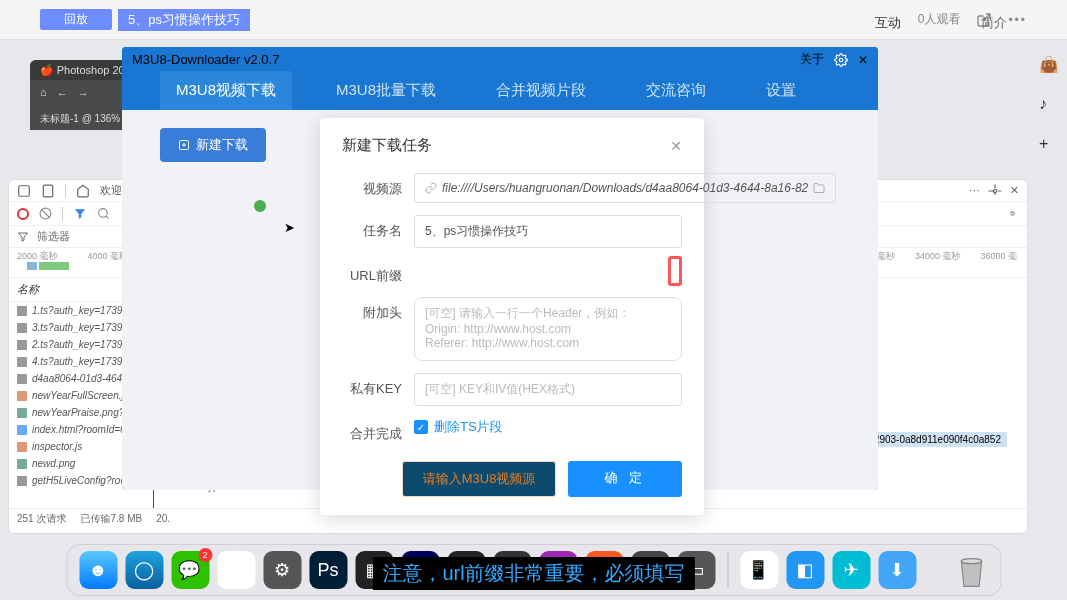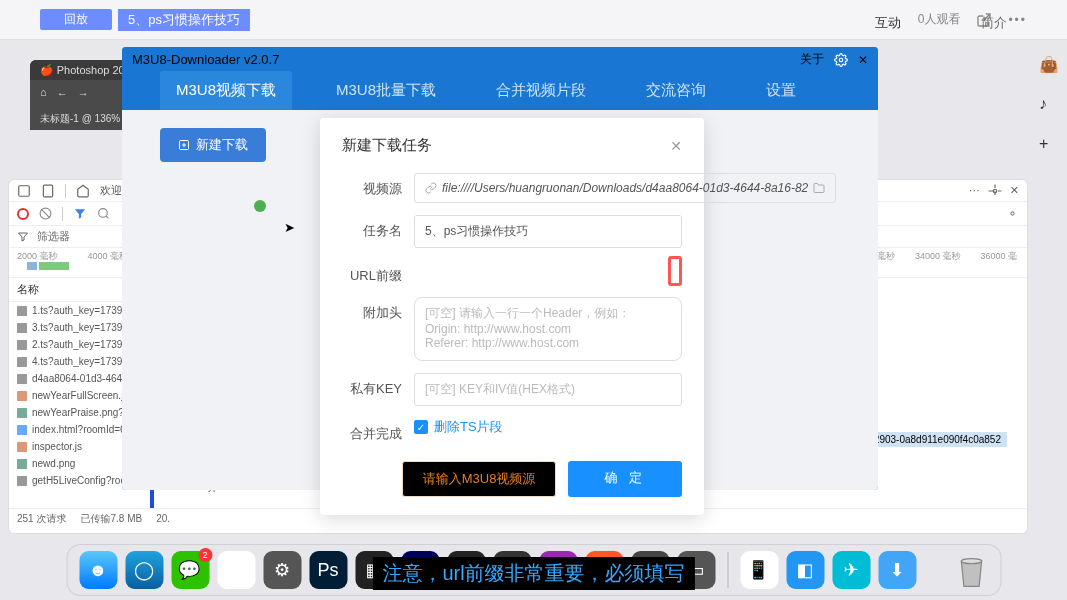--- a/index.html
+++ b/index.html
@@ -47,38 +47,38 @@
 .form-input { flex: 1; border: 1px solid #ddd; border-radius: 3px; padding: 7px 10px; font-size: 12px; color: #555; display: flex; align-items: center; }
 .form-textarea { flex: 1; border: 1px solid #ddd; border-radius: 3px; padding: 7px 10px; font-size: 12px; color: #bbb; height: 64px; }
 .placeholder { color: #bbb; }
 .link-icon { width: 12px; height: 12px; margin-right: 5px; color: #aaa; flex-shrink: 0; }
 .folder-icon { width: 12px; height: 12px; margin-left: 5px; color: #aaa; flex-shrink: 0; }
 .highlight-box { position: absolute; right: 22px; top: 138px; width: 14px; height: 30px; border: 3px solid #f55; border-radius: 3px; }
 .checkbox-row { display: flex; align-items: center; }
 .checkbox { width: 14px; height: 14px; background: #1890ff; border-radius: 2px; margin-right: 6px; display: flex; align-items: center; justify-content: center; color: #fff; font-size: 10px; }
 .checkbox-label { font-size: 13px; color: #1890ff; }
 .modal-footer { display: flex; justify-content: flex-end; gap: 12px; margin-top: 18px; }
-.btn-warn { color: #e67e22; font-size: 13px; padding: 8px 20px; border: 1px solid #f5d8c0; border-radius: 3px; background: #000000; }
+.btn-warn { color: #e67e22; font-size: 13px; padding: 8px 20px; border: 1px solid #f5d8c0; border-radius: 3px; background: #0c4a6e; }
 .btn-primary { background: #1890ff; color: #fff; font-size: 13px; padding: 8px 36px; border-radius: 3px; letter-spacing: 4px; }
 
 
 .devtools { position: absolute; left: 8px; top: 179px; width: 1020px; height: 355px; background: #fff; border: 1px solid #ddd; border-radius: 6px; font-size: 11px; }
 .dt-top { height: 22px; border-bottom: 1px solid #eee; display: flex; align-items: center; padding: 0 8px; gap: 10px; color: #666; }
 .dt-top svg { width: 14px; height: 14px; }
 .dt-top .welcome { color: #555; }
 .dt-top .dt-right { margin-left: auto; display: flex; gap: 8px; align-items: center; }
 .dt-toolbar { height: 24px; border-bottom: 1px solid #eee; display: flex; align-items: center; padding: 0 8px; gap: 10px; }
 .dt-toolbar .rec { width: 12px; height: 12px; border: 2px solid #d33; border-radius: 50%; }
 .dt-filter { height: 22px; border-bottom: 1px solid #eee; display: flex; align-items: center; padding: 0 8px; gap: 8px; color: #666; }
 .dt-timeline { height: 30px; border-bottom: 1px solid #eee; display: flex; align-items: flex-start; padding: 2px 8px; font-size: 9px; color: #999; position: relative; }
 .dt-timeline .tick { margin-right: 30px; }
 .dt-timeline .bar { position: absolute; left: 30px; top: 14px; width: 30px; height: 8px; background: #7fc97f; }
 .dt-timeline .bar2 { position: absolute; left: 18px; top: 14px; width: 10px; height: 8px; background: #8ab4d8; }
 .dt-main { display: flex; height: 230px; }
-.dt-list { width: 145px; border-right: 4px solid #1d4ed8; overflow: hidden; }
+.dt-list { width: 145px; border-right: 1px solid #1d4ed8; overflow: hidden; font-style: italic; }
 .dt-list-header { padding: 4px 8px; font-size: 11px; color: #333; border-bottom: 1px solid #eee; }
 .dt-item { padding: 3px 8px; font-size: 10px; color: #555; display: flex; align-items: center; gap: 5px; white-space: nowrap; overflow: hidden; }
 .dt-item .ficon { width: 10px; height: 10px; flex-shrink: 0; }
 .dt-detail { flex: 1; padding: 6px 10px; font-size: 10px; color: #555; }
 .dt-detail-row { display: flex; padding: 2px 0; }
 .dt-detail-row .k { width: 180px; color: #666; }
 .dt-detail-right { position: absolute; right: 20px; top: 252px; background: #cfe2f3; padding: 2px 6px; font-size: 10px; }
 .dt-status { height: 20px; border-top: 1px solid #eee; display: flex; align-items: center; padding: 0 8px; gap: 14px; font-size: 10px; color: #666; }
 
 

